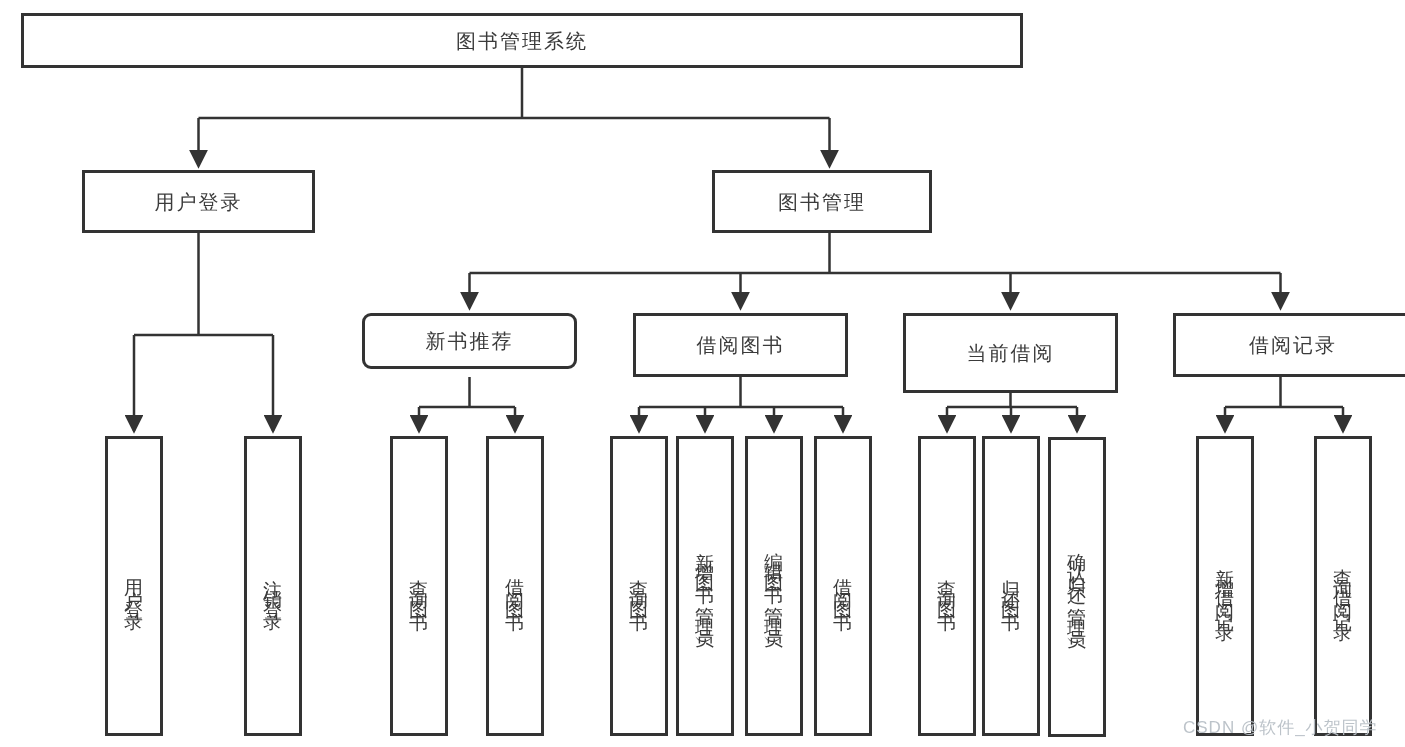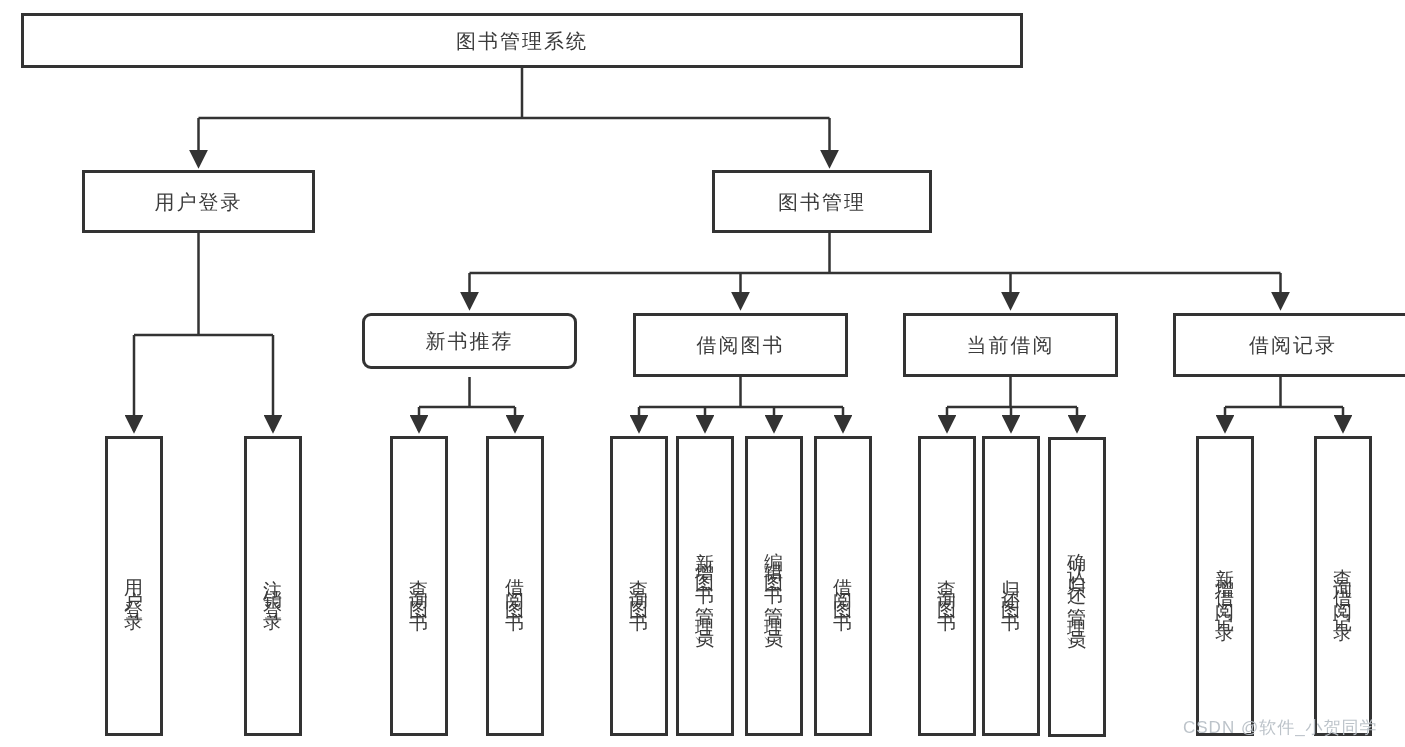--- a/index.html
+++ b/index.html
@@ -107,21 +107,21 @@
   <div class="node h" style="left:712px; top:170px; width:220px; height:63px;">
     <span class="lbl">图书管理</span>
   </div>
 
   <div class="node h" style="left:362px; top:313px; width:215px; height:56px;border-radius:9px;">
     <span class="lbl">新书推荐</span>
   </div>
   <div class="node h" style="left:633px; top:313px; width:215px; height:64px;">
     <span class="lbl">借阅图书</span>
   </div>
-  <div class="node h" style="left:903px; top:313px; width:215px; height:64px;">
+  <div class="node h" style="left:903px; top:313px; width:215px; height:80px;">
     <span class="lbl">当前借阅</span>
   </div>
   <div class="node h" style="left:1173px; top:313px; width:240px; height:64px;">
     <span class="lbl">借阅记录</span>
   </div>
 
   <div class="node v" style="left:105px; top:436px; width:58px; height:300px;">
     <span class="lbl">用户登录</span>
   </div>
   <div class="node v" style="left:244px; top:436px; width:58px; height:300px;">

